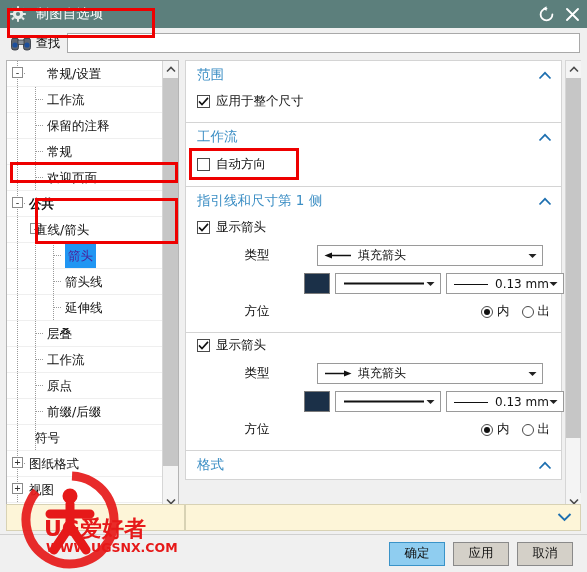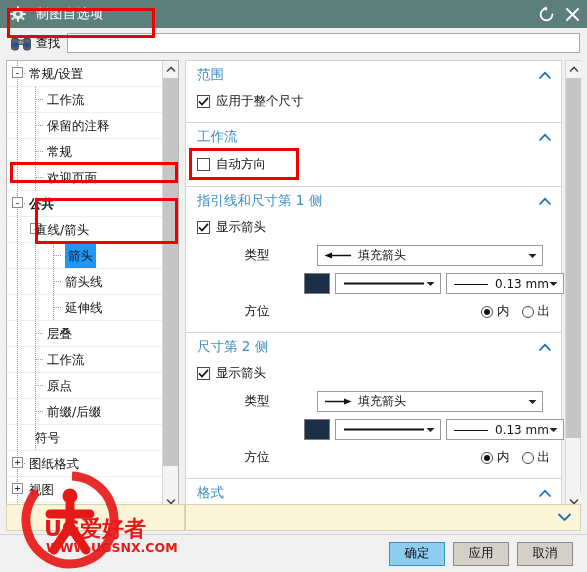--- a/index.html
+++ b/index.html
@@ -62,21 +62,21 @@
     position:absolute;top:12px;width:8px;
     border-top:1px dotted #9a9a9a;
   }
   .tbox{
     position:absolute;top:6px;width:11px;height:11px;
     border:1px solid #8a8a8a;background:#fff;box-sizing:border-box;
     font-size:10px;line-height:9px;text-align:center;color:#333;
     font-family:"DejaVu Sans Mono","Liberation Mono",monospace;
   }
   .tlabel{position:absolute;top:0;}
-  .tnode.sel .tlabel{background:#2196f3;color:#0f172a;padding:0 3px;}
+  .tnode.sel .tlabel{background:#2196f3;color:#4c1d95;padding:0 3px;}
 
   
   .tscroll{
     position:absolute;right:0;top:0;width:16px;height:100%;
     background:#f4f4f4;border-left:1px solid #d6d6d6;box-sizing:border-box;
   }
   .sb-arrow{
     width:16px;height:17px;display:flex;align-items:center;justify-content:center;
     background:#f4f4f4;
   }
@@ -227,21 +227,21 @@
   </div>
 
   <div class="body-area">
 
     <div class="treepane">
       <div class="tree" id="tree-root">
           <div class="tnode">
             <span class="dots" style="left: 10px;"></span>
             <span class="hdash" style="left: 10px;"></span>
             <span class="tbox" style="left: 5px;">-</span>
-            <span class="tlabel" style="left: 22px;">常规/设置</span>
+            <span class="tlabel" style="left: 40px;">常规/设置</span>
           </div>
           <div class="tnode">
             <span class="dots" style="left: 10px;"></span>
             <span class="dots" style="left: 28px;"></span>
             <span class="hdash" style="left: 28px;"></span>
             <span class="tlabel" style="left: 40px;">工作流</span>
           </div>
           <div class="tnode">
             <span class="dots" style="left: 10px;"></span>
             <span class="dots" style="left: 28px;"></span>
@@ -468,28 +468,20 @@
                   </span>
                 <span class="rtxt">内</span>
                 <span class="radio"></span>
                 <span class="rtxt" style="margin-right:0;">出</span>
               </span>
             </div>
           </div>
         </div>
 
         <div class="group">
-          <div class="grp-head">
-            <span class="grp-title">尺寸第 2 侧</span>
-            <span class="chev">
-              <svg width="14" height="9" viewBox="0 0 14 9">
-                  <path d="M1.5 7.5 L7 1.8 L12.5 7.5" stroke="#1d6fb0" stroke-width="1.7" fill="none"></path>
-                </svg>
-            </span>
-          </div>
           <div class="grp-body">
             <div class="row">
               <span class="chk">
                 <svg width="11" height="9" viewBox="0 0 11 9">
                     <path d="M1 4.4 L4 7.6 L10 0.9" stroke="#111" stroke-width="1.6" fill="none"></path>
                   </svg>
               </span>
               <span class="rowlabel">显示箭头</span>
             </div>
             <div class="row" style="margin-top:3px;">

